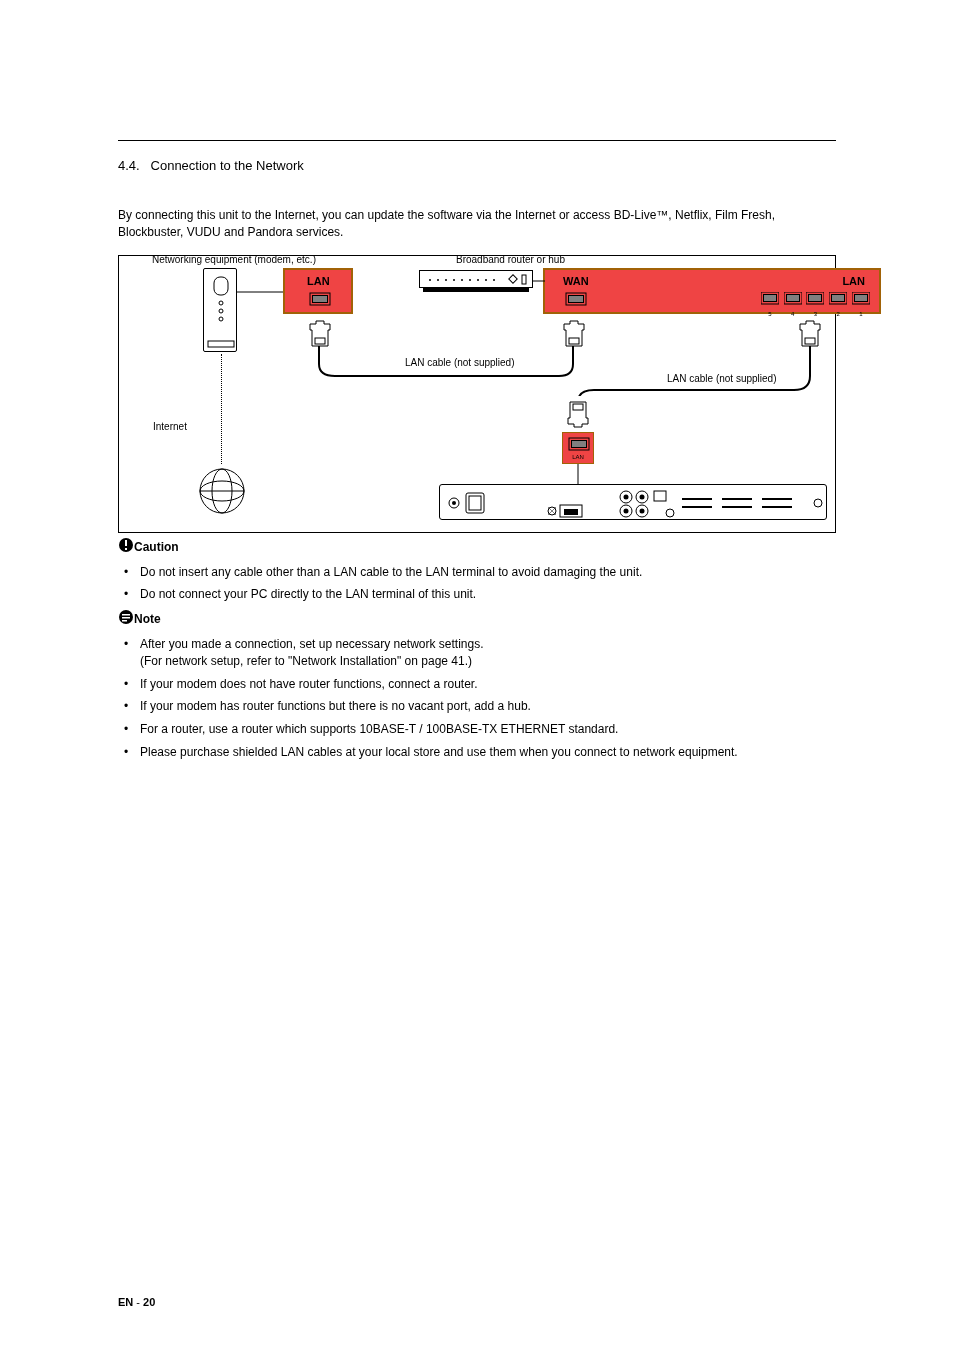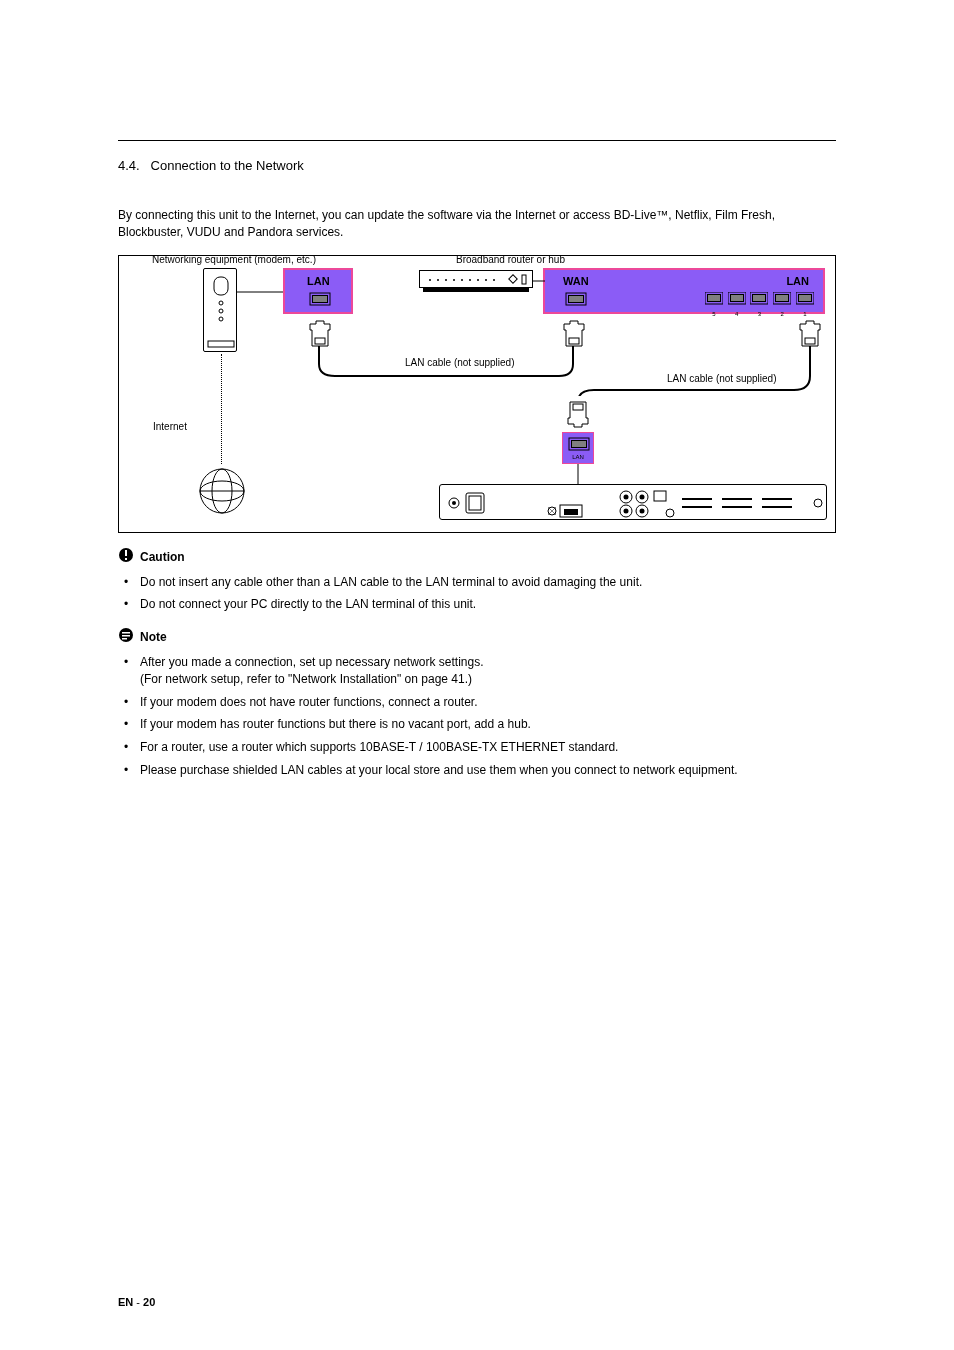--- a/index.html
+++ b/index.html
@@ -29,22 +29,22 @@
   .diagram-box {
     border: 1px solid #000;
     position: relative;
     width: 718px;
     height: 278px;
     font-size: 10px;
   }
   .dlabel { position: absolute; font-size: 10px; }
   .router-box {
     position: absolute;
-    border: 2px solid #ec4899;
-    background: #8b5cf6;
+    border: 2px solid #a16207;
+    background: #ef4444;
   }
   .port-label {
     position: absolute;
     font-weight: bold;
     font-size: 11px;
   }
   .port {
     width: 18px; height: 18px;
     display: inline-block;
     vertical-align: top;
@@ -66,22 +66,22 @@
   .footer {
     position: absolute;
     bottom: 40px;
     left: 118px;
     font-size: 11px;
   }
   .footer b { font-weight: bold; }
   .callout-row {
     display: flex;
     align-items: center;
-    gap: 6px;
-    margin-top: 14px;
+    gap: 0;
+    margin-top: 4px;
     margin-bottom: 6px;
   }
   .callout-title { font-weight: bold; font-size: 12px; }
   ul.bullets {
     list-style: none;
     padding-left: 0;
     margin-left: 0;
   }
   ul.bullets li {
     position: relative;
@@ -170,21 +170,21 @@
           <circle cx="58" cy="9" r="1"></circle>
           <circle cx="66" cy="9" r="1"></circle>
           <circle cx="74" cy="9" r="1"></circle>
         </g>
       <rect x="90" y="5" width="6" height="6" fill="none" stroke="#000" transform="rotate(45 93 8)"></rect>
       <rect x="102" y="4" width="4" height="9" fill="none" stroke="#000"></rect>
     </svg>
   </div>
   <div style="position:absolute; left:304px; top:32px; width:106px; height:4px; background:#000;"></div>
 
-  <div class="router-box" style="left:424px; top:12px; width:282px; height:46px;">
+  <div class="router-box" style="left:424px; top:12px; width:338px; height:46px;">
     <div class="port-label" style="left:18px; top:4px;">WAN</div>
     <div class="port-label" style="right:14px; top:4px;">LAN</div>
 
     <div style="position:absolute; left:20px; top:22px;">
       <svg width="22" height="18">
           <rect x="1" y="1" width="20" height="12" fill="none" stroke="#000"></rect>
           <rect x="3" y="3" width="16" height="8" fill="#000"></rect>
           <g stroke="#fff">
             <line x1="5" y1="4" x2="5" y2="10"></line>
             <line x1="7" y1="4" x2="7" y2="10"></line>

